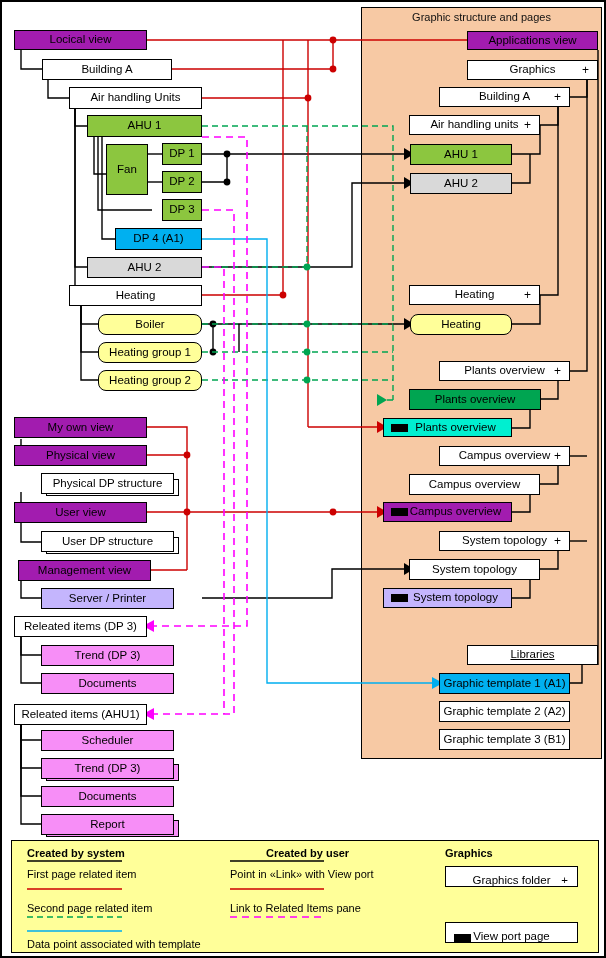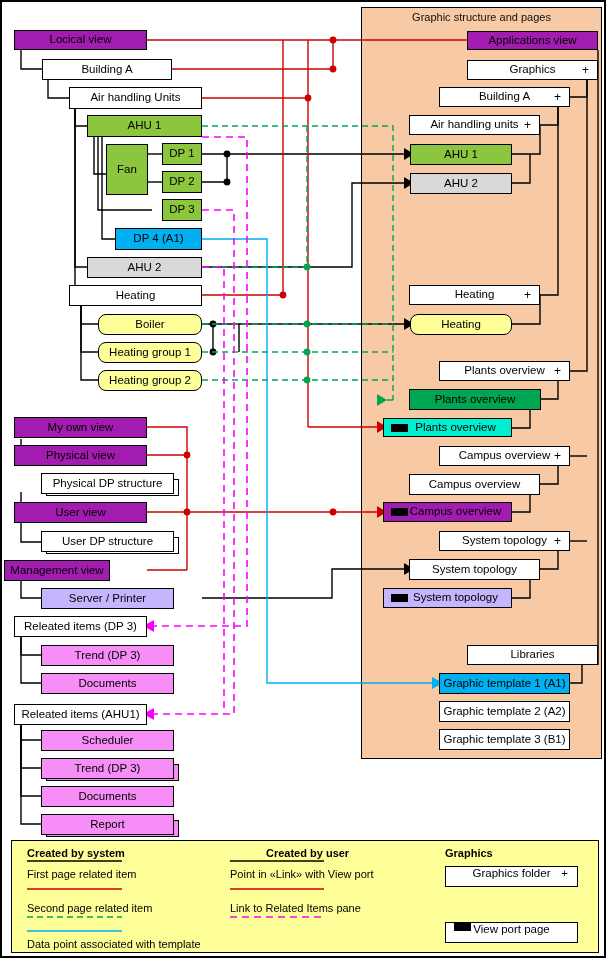--- a/index.html
+++ b/index.html
@@ -24,21 +24,21 @@
   .node.plain{background:#fff;}
   .node .plus{position:absolute;right:8px;font-size:12px;}
   .node .vp{position:absolute;left:7px;width:17px;height:8px;background:#000;}
   .node.hasvp{justify-content:center;padding-left:16px;}
   .stack{position:absolute;box-sizing:border-box;border:1px solid #000;background:#fff;}
   .stack.magenta{background:#f78ef7;}
   .legend{position:absolute;background:#ffff99;border:1px solid #000;box-sizing:border-box;}
   .lg-head{position:absolute;font-size:11px;font-weight:bold;color:#000;}
   .lg-text{position:absolute;font-size:11px;color:#000;}
   .lg-box{position:absolute;box-sizing:border-box;border:1px solid #000;background:#fff;
-          font-size:11.5px;display:flex;align-items:flex-start;justify-content:center;}
+          font-size:11.5px;display:flex;align-items:flex-end;justify-content:center;}
   .lg-box .plus{position:absolute;right:9px;}
   .lg-box .vp{position:absolute;left:8px;width:17px;height:8px;background:#000;}
 </style>
 </head>
 <body>
 
 <div id="root">
 
   <div class="panel" style="left:359px;top:5px;width:241px;height:752px;"></div>
   <div class="panel-title" style="left:359px;top:9px;width:241px;">Graphic structure and pages</div>
@@ -198,21 +198,21 @@
   <div class="node lyellow" style="left:96px;top:340px;width:104px;height:21px;">Heating group 1</div>
   <div class="node lyellow" style="left:96px;top:368px;width:104px;height:21px;">Heating group 2</div>
 
   <div class="node yellow" style="left:12px;top:415px;width:133px;height:21px;">My own view</div>
   <div class="node yellow" style="left:12px;top:443px;width:133px;height:21px;">Physical view</div>
   <div class="stack" style="left:44px;top:477px;width:133px;height:17px;"></div>
   <div class="node yellow" style="left:12px;top:500px;width:133px;height:21px;">User view</div>
   <div class="node plain" style="left:39px;top:471px;width:133px;height:21px;">Physical DP structure</div>
   <div class="stack" style="left:44px;top:535px;width:133px;height:17px;"></div>
   <div class="node plain" style="left:39px;top:529px;width:133px;height:21px;">User DP structure</div>
-  <div class="node yellow" style="left:2px;top:558px;width:106px;height:21px;">Management view</div>
+  <div class="node yellow" style="left:16px;top:558px;width:133px;height:21px;">Management view</div>
   <div class="node orange" style="left:39px;top:586px;width:133px;height:21px;">Server / Printer</div>
 
   <div class="node plain" style="left:12px;top:614px;width:133px;height:21px;">Releated items (DP 3)</div>
   <div class="node magenta" style="left:39px;top:643px;width:133px;height:21px;">Trend (DP 3)</div>
   <div class="node magenta" style="left:39px;top:671px;width:133px;height:21px;">Documents</div>
 
   <div class="node plain" style="left:12px;top:702px;width:133px;height:21px;">Releated items (AHU1)</div>
   <div class="node magenta" style="left:39px;top:728px;width:133px;height:21px;">Scheduler</div>
   <div class="stack magenta" style="left:44px;top:762px;width:133px;height:17px;"></div>
   <div class="node magenta" style="left:39px;top:756px;width:133px;height:21px;">Trend (DP 3)</div>
@@ -269,21 +269,21 @@
   <div class="node plain" style="left:437px;top:529px;width:131px;height:20px;">
     <span>System topology</span>
     <span class="plus">+</span>
   </div>
   <div class="node plain" style="left:407px;top:557px;width:131px;height:21px;">System topology</div>
   <div class="node orange hasvp" style="left:381px;top:586px;width:129px;height:20px;">
     <span class="vp"></span>
     <span>System topology</span>
   </div>
 
-  <div class="node plain" style="left:465px;top:643px;width:131px;height:20px;">Libraries</div>
+  <div class="node plain" style="left:465px;top:643px;width:131px;height:20px;text-decoration:underline;">Libraries</div>
   <div class="node cyan" style="left:437px;top:671px;width:131px;height:21px;">Graphic template 1 (A1)</div>
   <div class="node plain" style="left:437px;top:699px;width:131px;height:21px;">Graphic template 2 (A2)</div>
   <div class="node plain" style="left:437px;top:727px;width:131px;height:21px;">Graphic template 3 (B1)</div>
 
   <div class="legend" style="left:9px;top:838px;width:588px;height:113px;"></div>
 
   <svg class="wires" viewBox="0 0 606 958">
     <line x1="25" y1="859" x2="120" y2="859" stroke="#000" stroke-width="1.6"></line>
     <line x1="25" y1="887" x2="120" y2="887" stroke="#cc0000" stroke-width="1.4"></line>
     <line x1="25" y1="915" x2="120" y2="915" stroke="#00a551" stroke-width="1.4" stroke-dasharray="6,4"></line>

